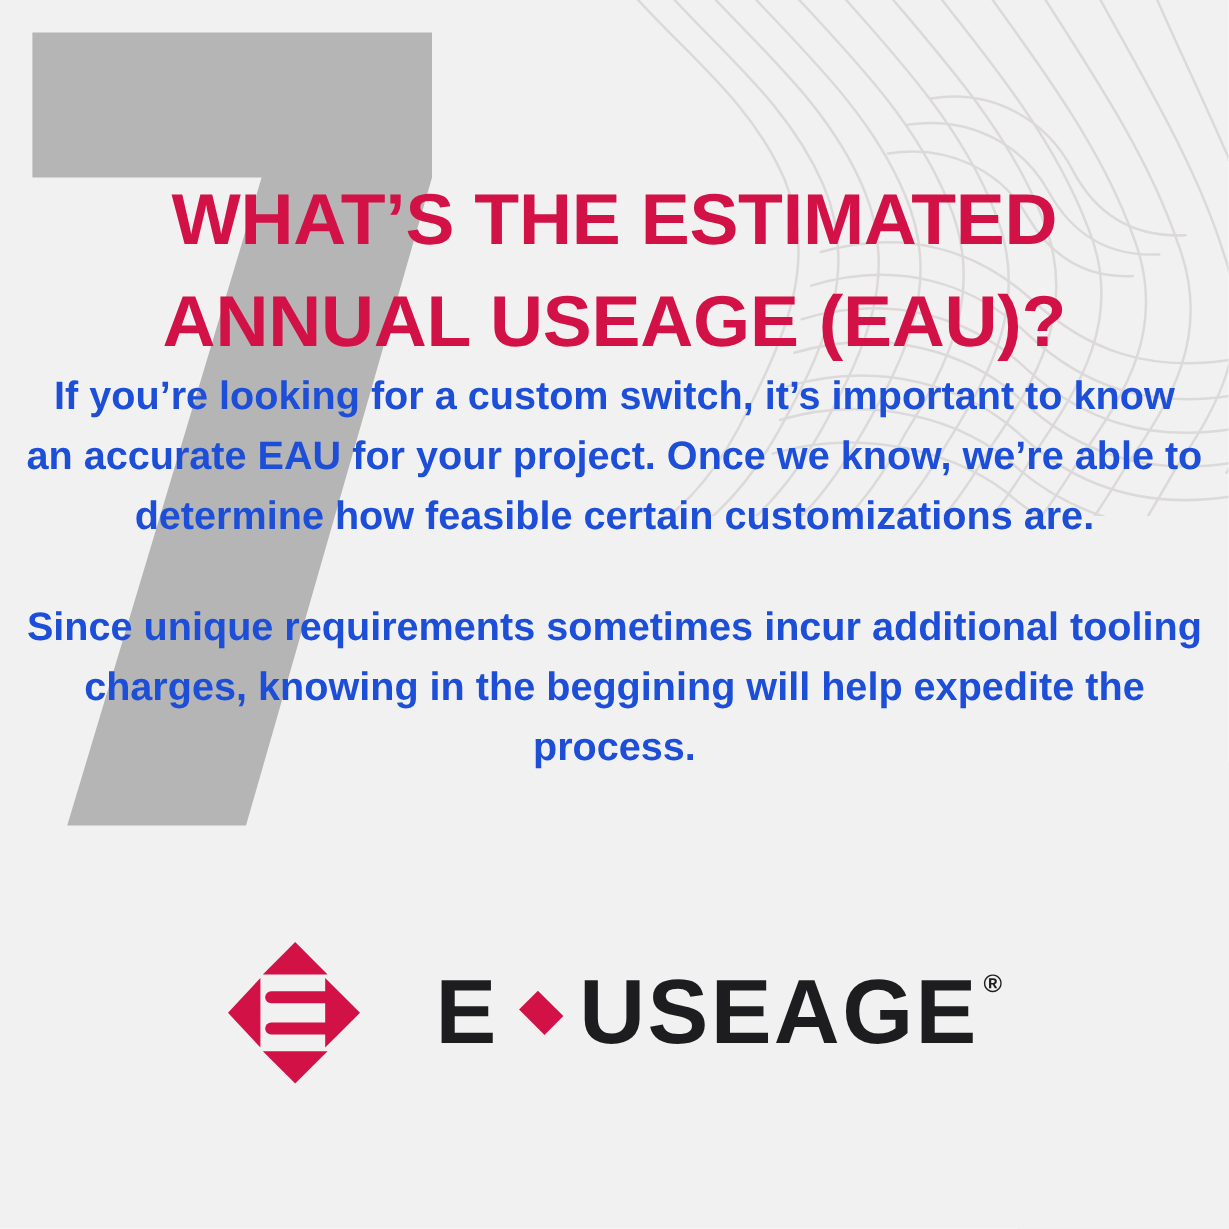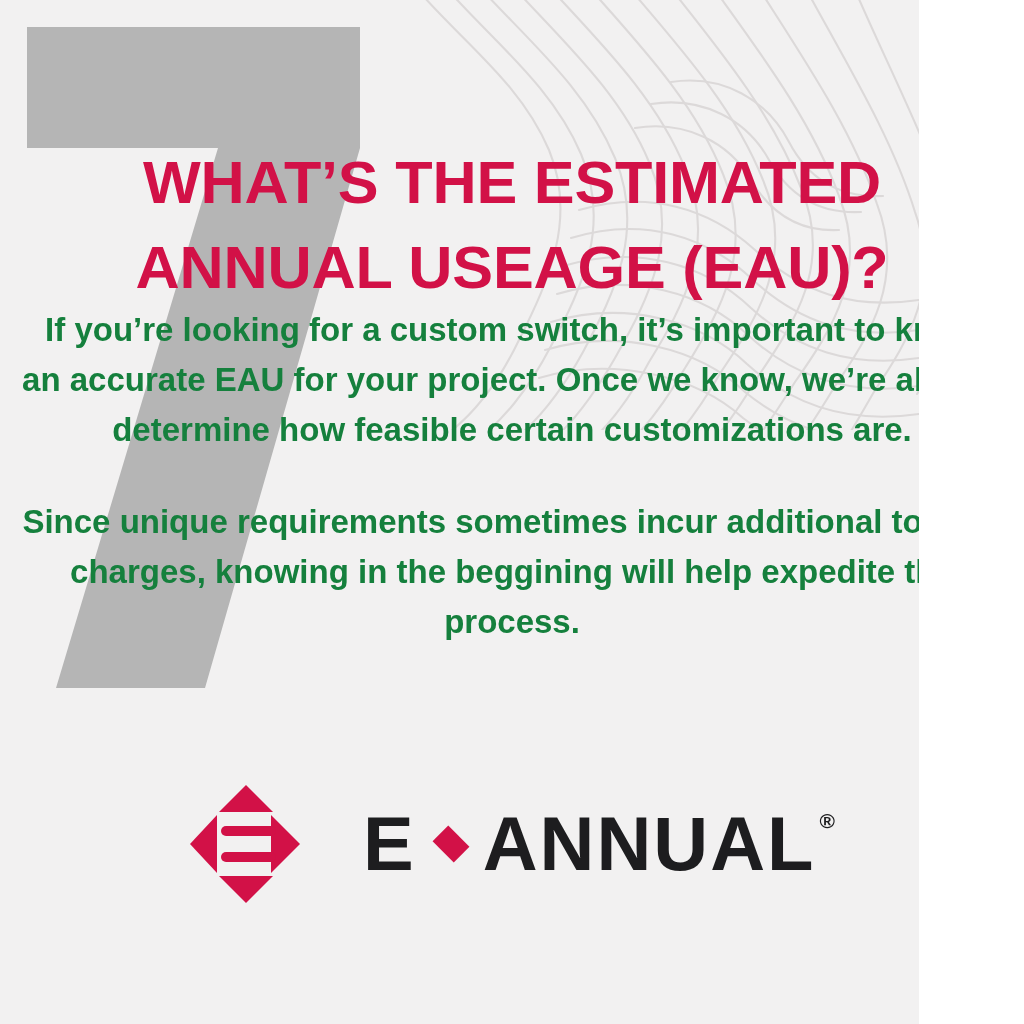--- a/index.html
+++ b/index.html
@@ -3,21 +3,21 @@
 <meta charset="utf-8">
 <style>
   html, body {
     margin: 0;
     padding: 0;
     background: #ffffff;
   }
 
   #canvas {
     position: relative;
-    width: 919px;
+    width: 1024px;
     height: 1024px;
     overflow: hidden;
     background: #f2f1f1;
     font-family: "Liberation Sans", sans-serif;
     -webkit-font-smoothing: antialiased;
   }
 
   
   .contour-layer {
     position: absolute;
@@ -73,21 +73,21 @@
     transform-origin: center top;
     white-space: pre-line;
   }
 
   .body-block {
     position: absolute;
     left: 22px;
     top: 305px;
     width: 980px;
     text-align: center;
-    color: #15803d;
+    color: #1d4ed8;
     font-family: "Liberation Sans", sans-serif;
     font-weight: bold;
     font-size: 33px;
     line-height: 50px;
   }
   .body-para {
     margin: 0;
     white-space: pre-line;
   }
   .body-para + .body-para {
@@ -213,20 +213,20 @@
 
             <rect x="34" y="44" width="55" height="10" rx="5"></rect>
             <rect x="34" y="70" width="55" height="10" rx="5"></rect>
           </g>
         </svg>
       </div>
 
       <div class="logo-wordmark">
         <span class="wordmark-e">E</span>
         <span class="wordmark-diamond"></span>
-        <span class="wordmark-switch">ANNUAL</span>
+        <span class="wordmark-switch">USEAGE</span>
         <span class="wordmark-reg">®</span>
       </div>
 
     </div>
 
   </div>
 </div>
 
 </body></html>

